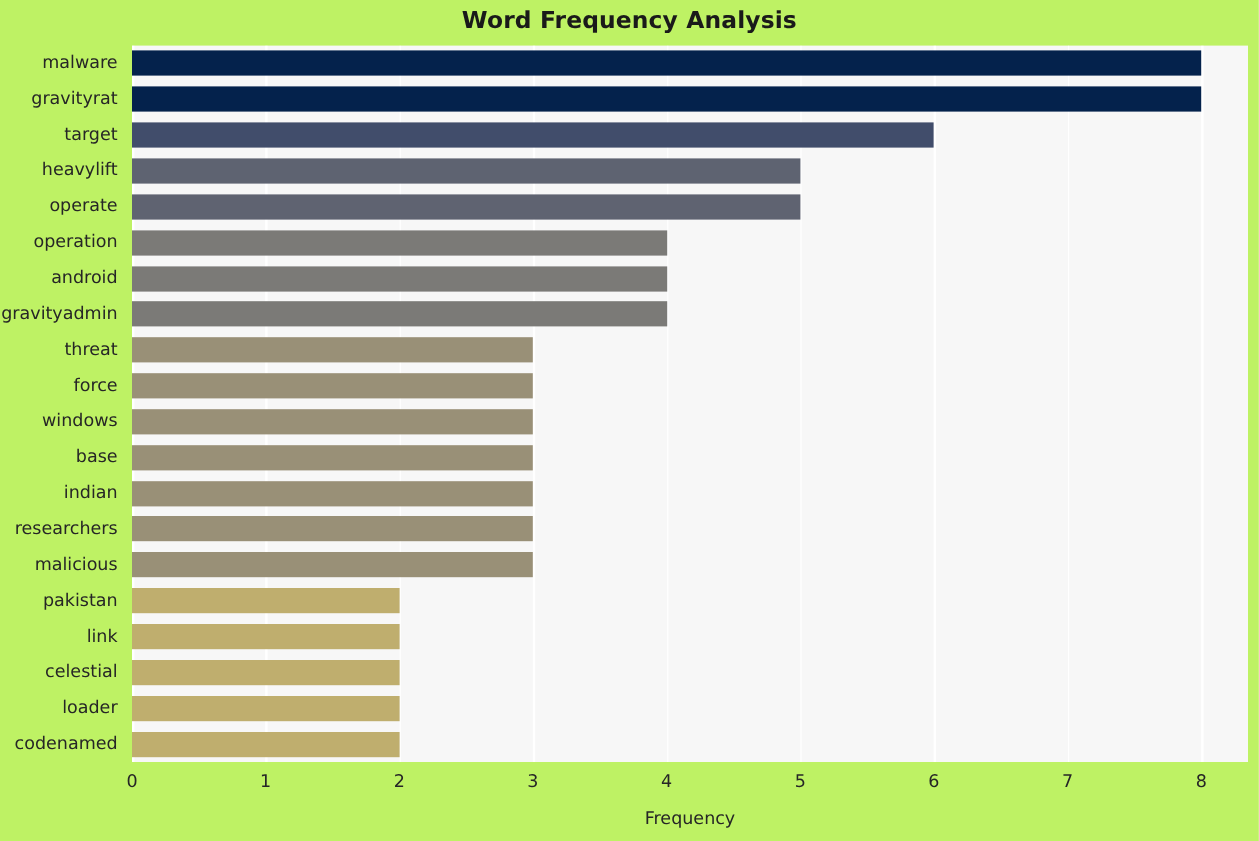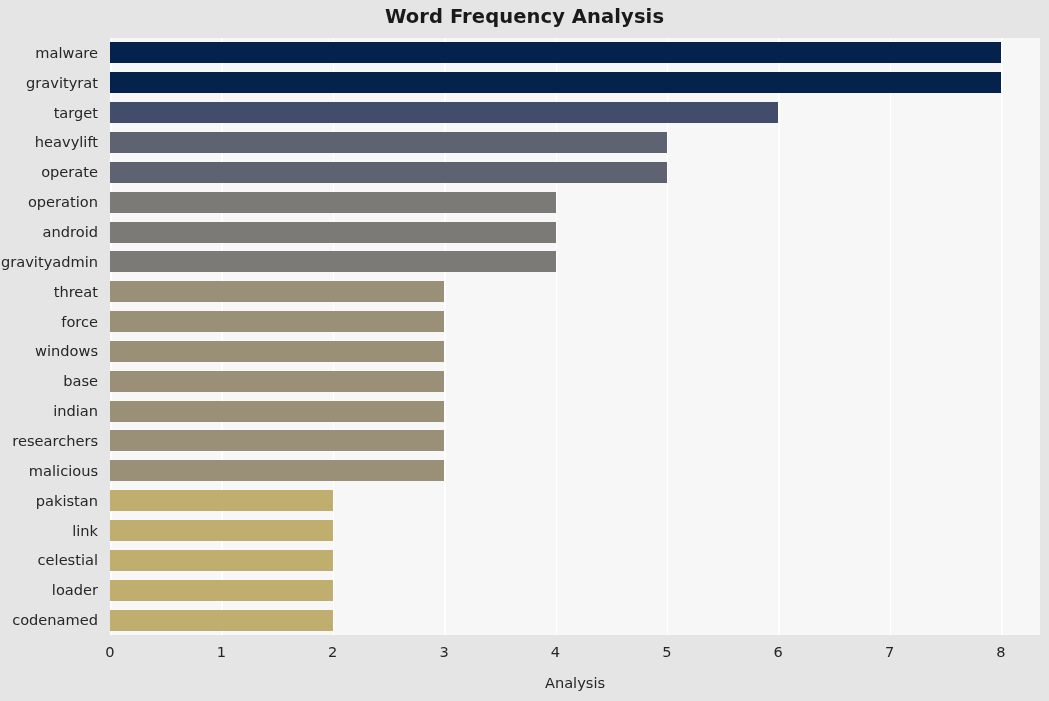--- a/index.html
+++ b/index.html
@@ -13,21 +13,21 @@
     font-family: "DejaVu Sans", "Liberation Sans", sans-serif;
     overflow: hidden;
     position: relative;
   }
 
   #figure {
     position: absolute;
     left: 0; top: 0;
     width: 1049px;
     height: 701px;
-    background: #e5e5e5;
+    background: #bef264;
   }
 
   
   #chart-title {
     position: absolute;
     left: 0;
     top: 5px;
     width: 1049px;
     text-align: center;
     font-size: 19.5px;
@@ -188,15 +188,15 @@
       <div class="xtick" style="left: 221.377px;">1</div>
       <div class="xtick" style="left: 332.754px;">2</div>
       <div class="xtick" style="left: 444.132px;">3</div>
       <div class="xtick" style="left: 555.509px;">4</div>
       <div class="xtick" style="left: 666.886px;">5</div>
       <div class="xtick" style="left: 778.263px;">6</div>
       <div class="xtick" style="left: 889.641px;">7</div>
       <div class="xtick" style="left: 1001.02px;">8</div>
     </div>
 
-  <div id="xaxis-label">Analysis</div>
+  <div id="xaxis-label">Frequency</div>
 
 </div>
 
 </body></html>

